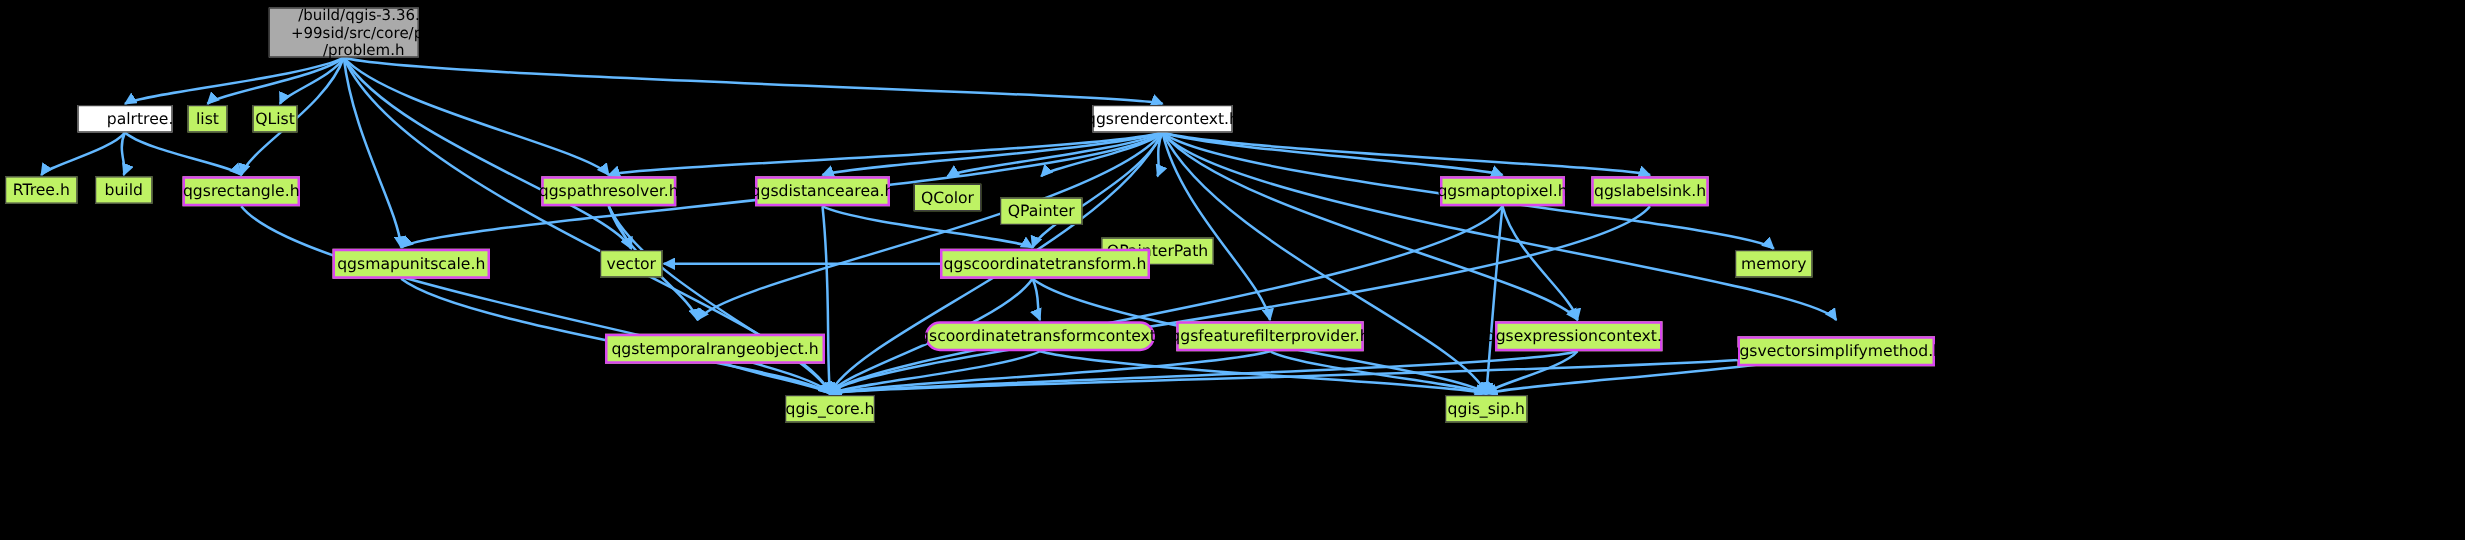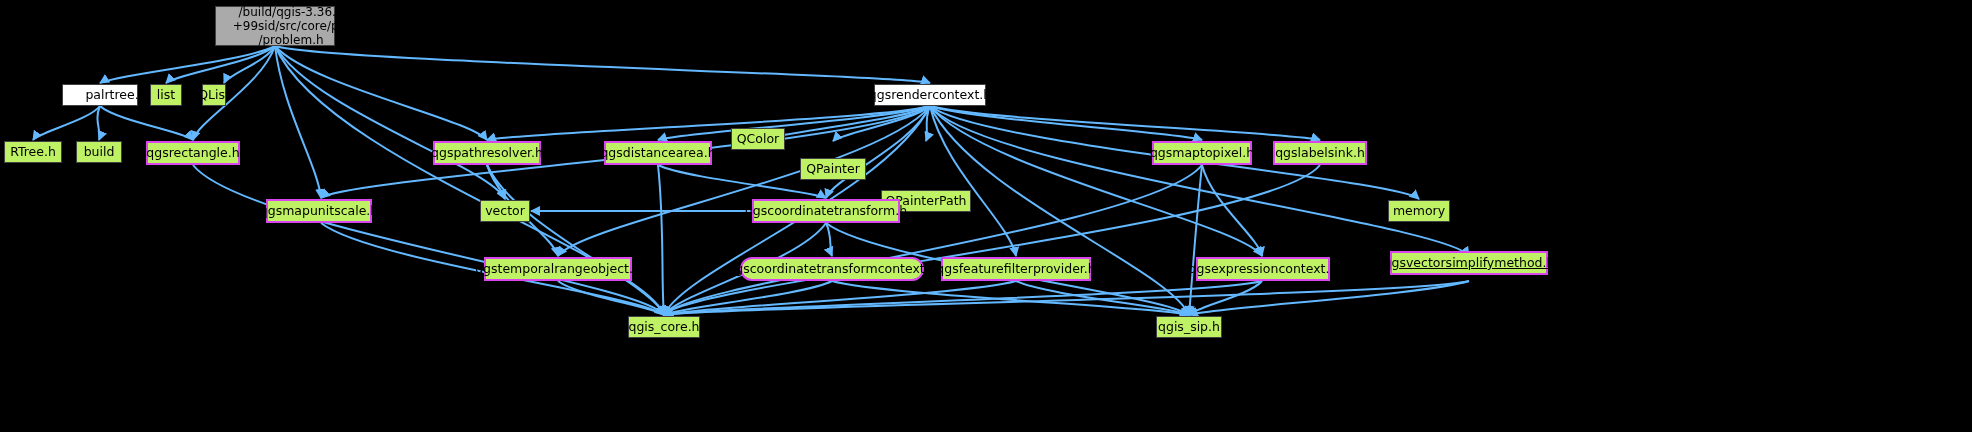--- a/index.html
+++ b/index.html
@@ -96,37 +96,37 @@
         <path d="M 1469 281 C 1419.5 295.28, 686.5 307.52, 664 315" fill="none" stroke="#63b8ff" stroke-width="2" marker-end="url(#arrow)"></path>
         <path d="M 1469 281 C 1422.8 295.28, 1210 307.52, 1189 315" fill="none" stroke="#63b8ff" stroke-width="2" marker-end="url(#arrow)"></path>
       </g>
   </svg>
   <div id="node-layer">
       <div class="node root" style="left: 215px; top: 6px; width: 120px; height: 40px; padding-left: 32px;">/build/qgis-3.36.0
 +99sid/src/core/pal
 /problem.h</div>
       <div class="node white" style="left: 62px; top: 84px; width: 76px; height: 22px; padding-left: 32px;">palrtree.h</div>
       <div class="node gray" style="left: 150px; top: 84px; width: 32px; height: 22px;">list</div>
-      <div class="node gray" style="left: 202px; top: 84px; width: 24px; height: 22px;">QList</div>
+      <div class="node gray" style="left: 202px; top: 84px; width: 36px; height: 22px;">QList</div>
       <div class="node white" style="left: 874px; top: 84px; width: 112px; height: 22px; text-align: right;">qgsrendercontext.h</div>
       <div class="node gray" style="left: 4px; top: 141px; width: 58px; height: 22px;">RTree.h</div>
       <div class="node gray" style="left: 76px; top: 141px; width: 46px; height: 22px;">build</div>
       <div class="node red" style="left: 146px; top: 141px; width: 94px; height: 24px;">qgsrectangle.h</div>
       <div class="node red" style="left: 433px; top: 141px; width: 108px; height: 24px;">qgspathresolver.h</div>
       <div class="node red" style="left: 604px; top: 141px; width: 108px; height: 24px;">qgsdistancearea.h</div>
-      <div class="node gray" style="left: 731px; top: 128px; width: 54px; height: 22px;">QColor</div>
+      <div class="node gray" style="left: 731px; top: 147px; width: 54px; height: 22px;">QColor</div>
       <div class="node gray" style="left: 800px; top: 142px; width: 66px; height: 22px; margin-top: 16px;">QPainter</div>
       <div class="node gray" style="left: 881px; top: 142px; width: 90px; height: 22px; margin-top: 48px;">QPainterPath</div>
       <div class="node red" style="left: 1152px; top: 141px; width: 100px; height: 24px;">qgsmaptopixel.h</div>
       <div class="node red" style="left: 1273px; top: 141px; width: 94px; height: 24px;">qgslabelsink.h</div>
-      <div class="node red" style="left: 266px; top: 199px; width: 106px; height: 24px;">qgsmapunitscale.h</div>
+      <div class="node red" style="left: 266px; top: 199px; width: 126px; height: 24px;">qgsmapunitscale.h</div>
       <div class="node gray" style="left: 480px; top: 200px; width: 50px; height: 22px;">vector</div>
-      <div class="node red" style="left: 752px; top: 199px; width: 148px; height: 24px;">qgscoordinatetransform.h</div>
+      <div class="node red" style="left: 752px; top: 199px; width: 168px; height: 24px;">qgscoordinatetransform.h</div>
       <div class="node gray" style="left: 1388px; top: 200px; width: 62px; height: 22px;">memory</div>
-      <div class="node red" style="left: 484px; top: 257px; width: 148px; height: 24px;">qgstemporalrangeobject.h</div>
+      <div class="node red" style="left: 484px; top: 267px; width: 176px; height: 24px;">qgstemporalrangeobject.h</div>
       <div class="node red" style="left: 740px; top: 257px; width: 184px; height: 24px; border-radius: 12px;">qgscoordinatetransformcontext.h</div>
       <div class="node red" style="left: 941px; top: 257px; width: 150px; height: 24px;">qgsfeaturefilterprovider.h</div>
       <div class="node red" style="left: 1196px; top: 257px; width: 134px; height: 24px;">qgsexpressioncontext.h</div>
-      <div class="node red" style="left: 1390px; top: 251px; width: 158px; height: 24px; text-decoration: underline;">qgsvectorsimplifymethod.h</div>
+      <div class="node red" style="left: 1390px; top: 269px; width: 158px; height: 24px;">qgsvectorsimplifymethod.h</div>
       <div class="node gray" style="left: 628px; top: 316px; width: 72px; height: 22px;">qgis_core.h</div>
       <div class="node gray" style="left: 1156px; top: 316px; width: 66px; height: 22px;">qgis_sip.h</div>
     </div>
 </div>
 
 </body></html>

